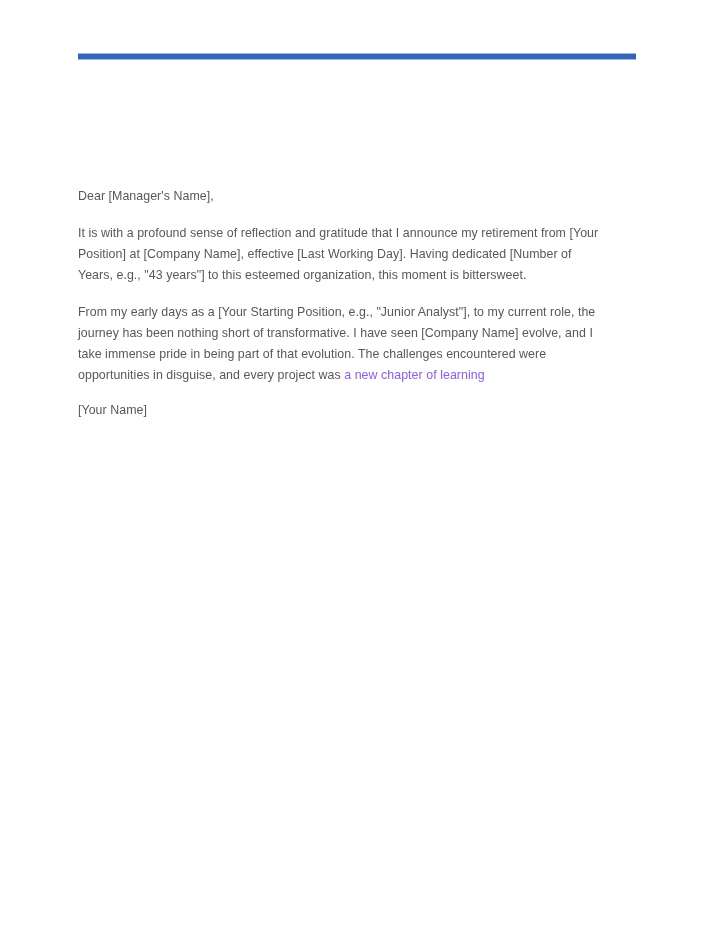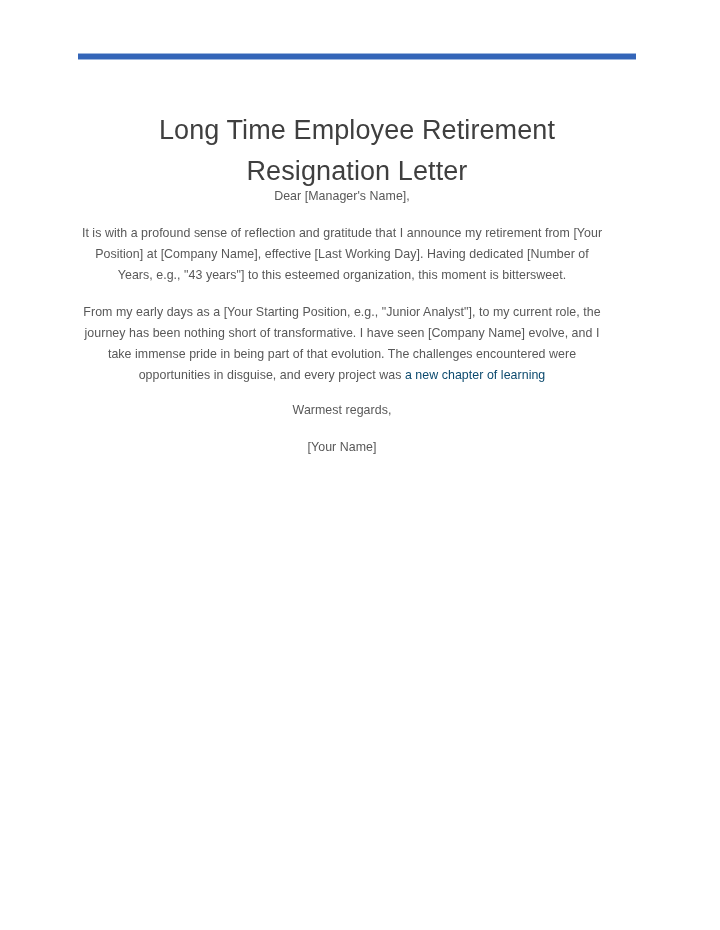--- a/index.html
+++ b/index.html
@@ -56,64 +56,58 @@
 
   .letter-body {
     position: absolute;
     left: 78px;
     top: 186px;
     width: 528px;
     color: #585858;
     font-size: 12.4px;
     line-height: 21px;
     letter-spacing: 0.05px;
-    text-align: center;
   }
 
   .letter-body p {
     margin: 0 0 16px 0;
   }
   .letter-body p:last-child {
     margin-bottom: 8px;
   }
 
   
   .letter-body p.faded-tail {
     margin-bottom: 14px;
   }
   .letter-body p.faded-tail .tail {
-    color: #0c4a6e;
+    color: #8b5cf6;
   }
 
   .salutation { margin-bottom: 17px; }
   .closing-line { margin-bottom: 17px; }
   .signature-line { margin-bottom: 0; }
 </style>
 </head>
 <body>
 
 <div class="page">
 
   <div class="accent-rule"></div>
 
-  <h1 class="doc-title">
-    <span class="title-line">Long Time Employee Retirement</span>
-    <span class="title-line">Resignation Letter</span>
-  </h1>
 
   <div class="letter-body">
 
     <p class="salutation">Dear [Manager's Name],</p>
 
     <p>It is with a profound sense of reflection and gratitude that I announce my retirement from [Your Position] at [Company Name], effective [Last Working Day]. Having dedicated [Number of Years, e.g., "43 years"] to this esteemed organization, this moment is bittersweet.</p>
 
     <p class="faded-tail"><span>From my early days as a [Your Starting Position, e.g., "Junior Analyst"], to my current role, the journey has been nothing short of transformative. I have seen [Company Name] evolve, and I take immense pride in being part of that evolution. The challenges encountered were opportunities in disguise, and every project was </span><span class="tail">a new chapter of learning</span></p>
 
 
 
 
-    <p class="closing-line">Warmest regards,</p>
 
     <p class="signature-line">[Your Name]</p>
 
   </div>
 
 </div>
 
 </body></html>

